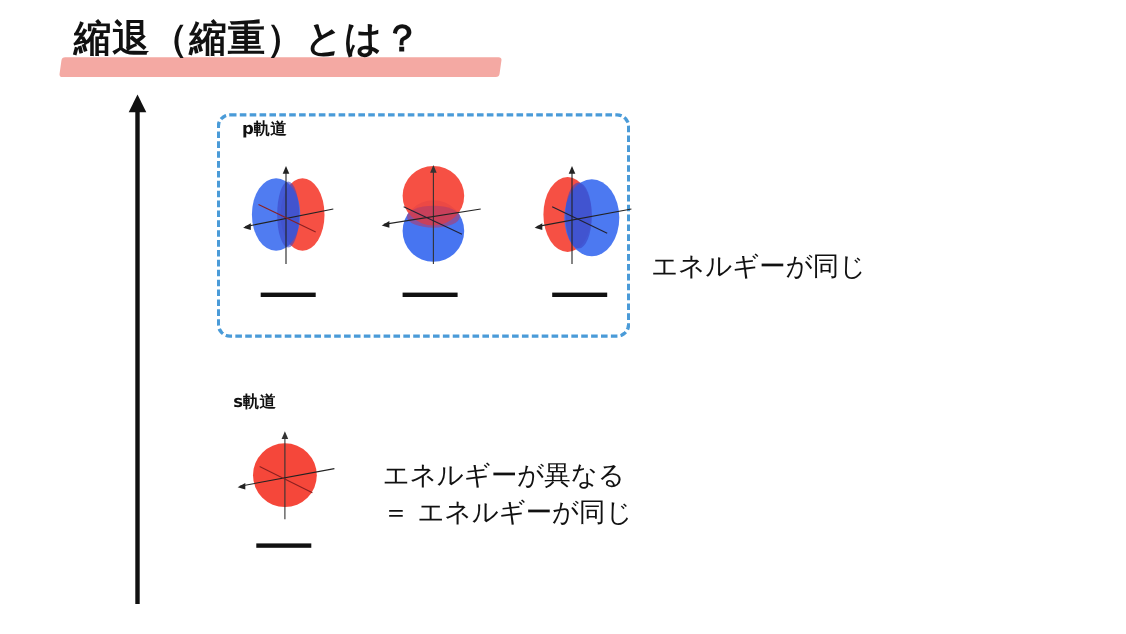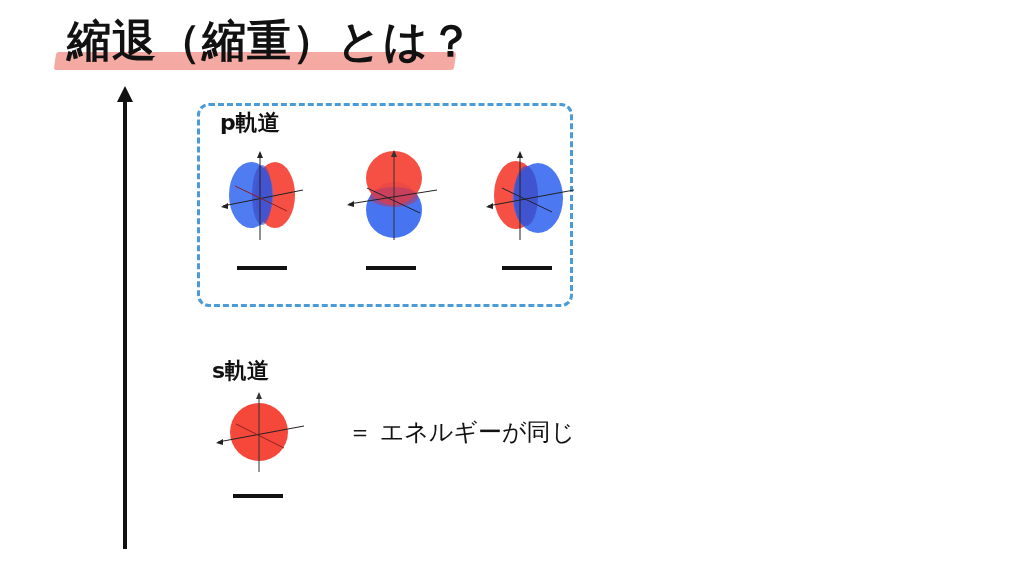--- a/index.html
+++ b/index.html
@@ -1,23 +1,23 @@
 <!DOCTYPE html>
 <html><head>
 <meta charset="utf-8">
 <style>
   html, body { margin:0; padding:0; }
   body { width:1024px; height:576px; background:#ffffff; position:relative; overflow:hidden;
          font-family:"DejaVu Sans", "Liberation Sans", sans-serif; color:#111; }
   .abs { position:absolute; }
   .title-wrap { left:55px; top:12px; }
   .title-highlight { position:absolute; left:0; top:40px; width:400px; height:18px; background:#f4a9a3; border-radius:3px; transform:skewX(-8deg); }
-  .title { position:relative; font-size:44px; font-weight:bold; letter-spacing:1px; white-space:nowrap; left:12px; }
+  .title { position:relative; font-size:34px; font-weight:bold; letter-spacing:1px; white-space:nowrap; left:12px; }
   .dashed-box { left:197px; top:103px; width:370px; height:198px; border:3px dashed #4a9bd8; border-radius:12px; }
-  .label { font-size:22px; font-weight:bold; white-space:nowrap;text-align:center; }
+  .label { font-size:15px; font-weight:bold; white-space:nowrap;text-align:center; }
   .note { font-size:24px; line-height:34px; white-space:nowrap; }
   .level { height:4px; background:#111; width:50px; }
   svg { position:absolute; }
 </style>
 </head>
 <body>
 
 <div class="abs title-wrap">
   <div class="title-highlight"></div>
   <div class="title">縮退（縮重）とは？</div>
@@ -61,28 +61,30 @@
   <ellipse cx="44" cy="48" rx="12" ry="30" fill="#3a44c4" opacity="0.6"></ellipse>
   <line x1="38" y1="6" x2="38" y2="92" stroke="#222" stroke-width="1"></line>
   <polygon points="38,3 35,10 41,10" fill="#222"></polygon>
   <line x1="6" y1="58" x2="92" y2="42" stroke="#222" stroke-width="1"></line>
   <polygon points="4,59 11,55 11,61" fill="#222"></polygon>
   <line x1="20" y1="40" x2="70" y2="64" stroke="#223" stroke-width="1"></line>
 </svg>
 <div class="abs level" style="left:502px;top:266px"></div>
 
 <div class="abs note" style="left:592px;top:225px">
+  <div>エネルギーが同じ</div>
 </div>
 
 <div class="abs label" style="left:212px;top:356px">s軌道</div>
 <svg style="left:212px;top:390px" width="95" height="85">
   <circle cx="47" cy="42" r="29" fill="#f5473a"></circle>
   <line x1="47" y1="4" x2="47" y2="82" stroke="#333" stroke-width="1"></line>
   <polygon points="47,2 44,9 50,9" fill="#333"></polygon>
   <line x1="6" y1="52" x2="92" y2="36" stroke="#222" stroke-width="1"></line>
   <polygon points="4,53 11,49 11,55" fill="#222"></polygon>
   <line x1="24" y1="34" x2="72" y2="58" stroke="#8b2020" stroke-width="1"></line>
 </svg>
 <div class="abs level" style="left:233px;top:494px"></div>
 
 <div class="abs note" style="left:348px;top:415px">
+  <div>エネルギーが異なる</div>
   <div>＝ エネルギーが同じ</div>
 </div>
 
 </body></html>

